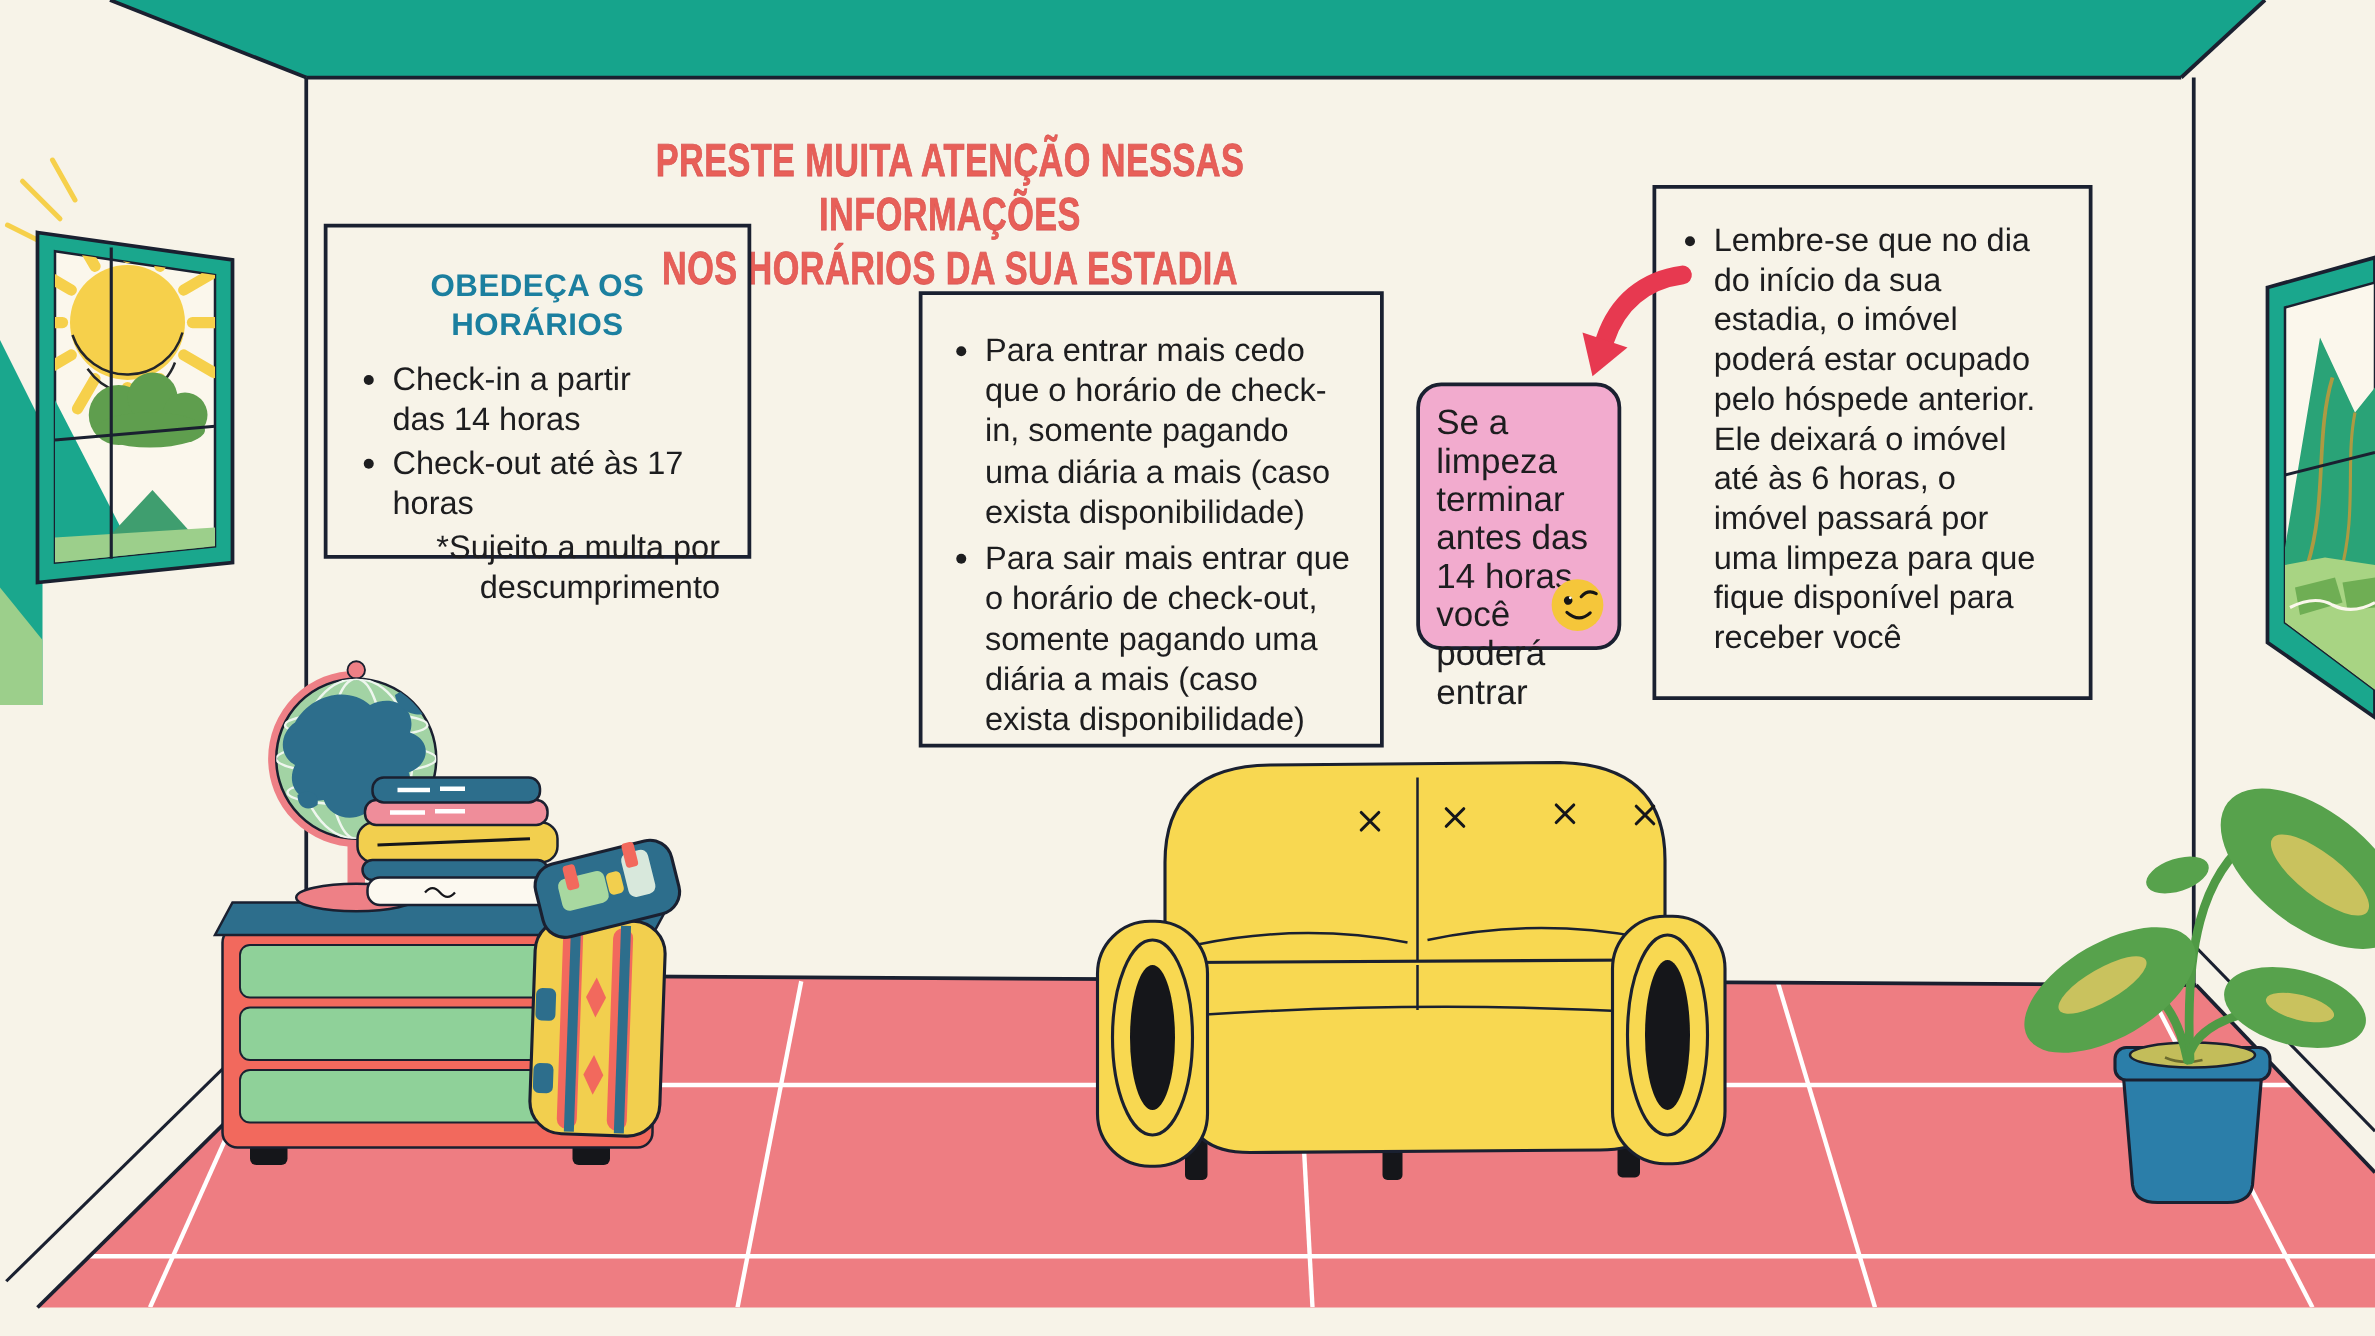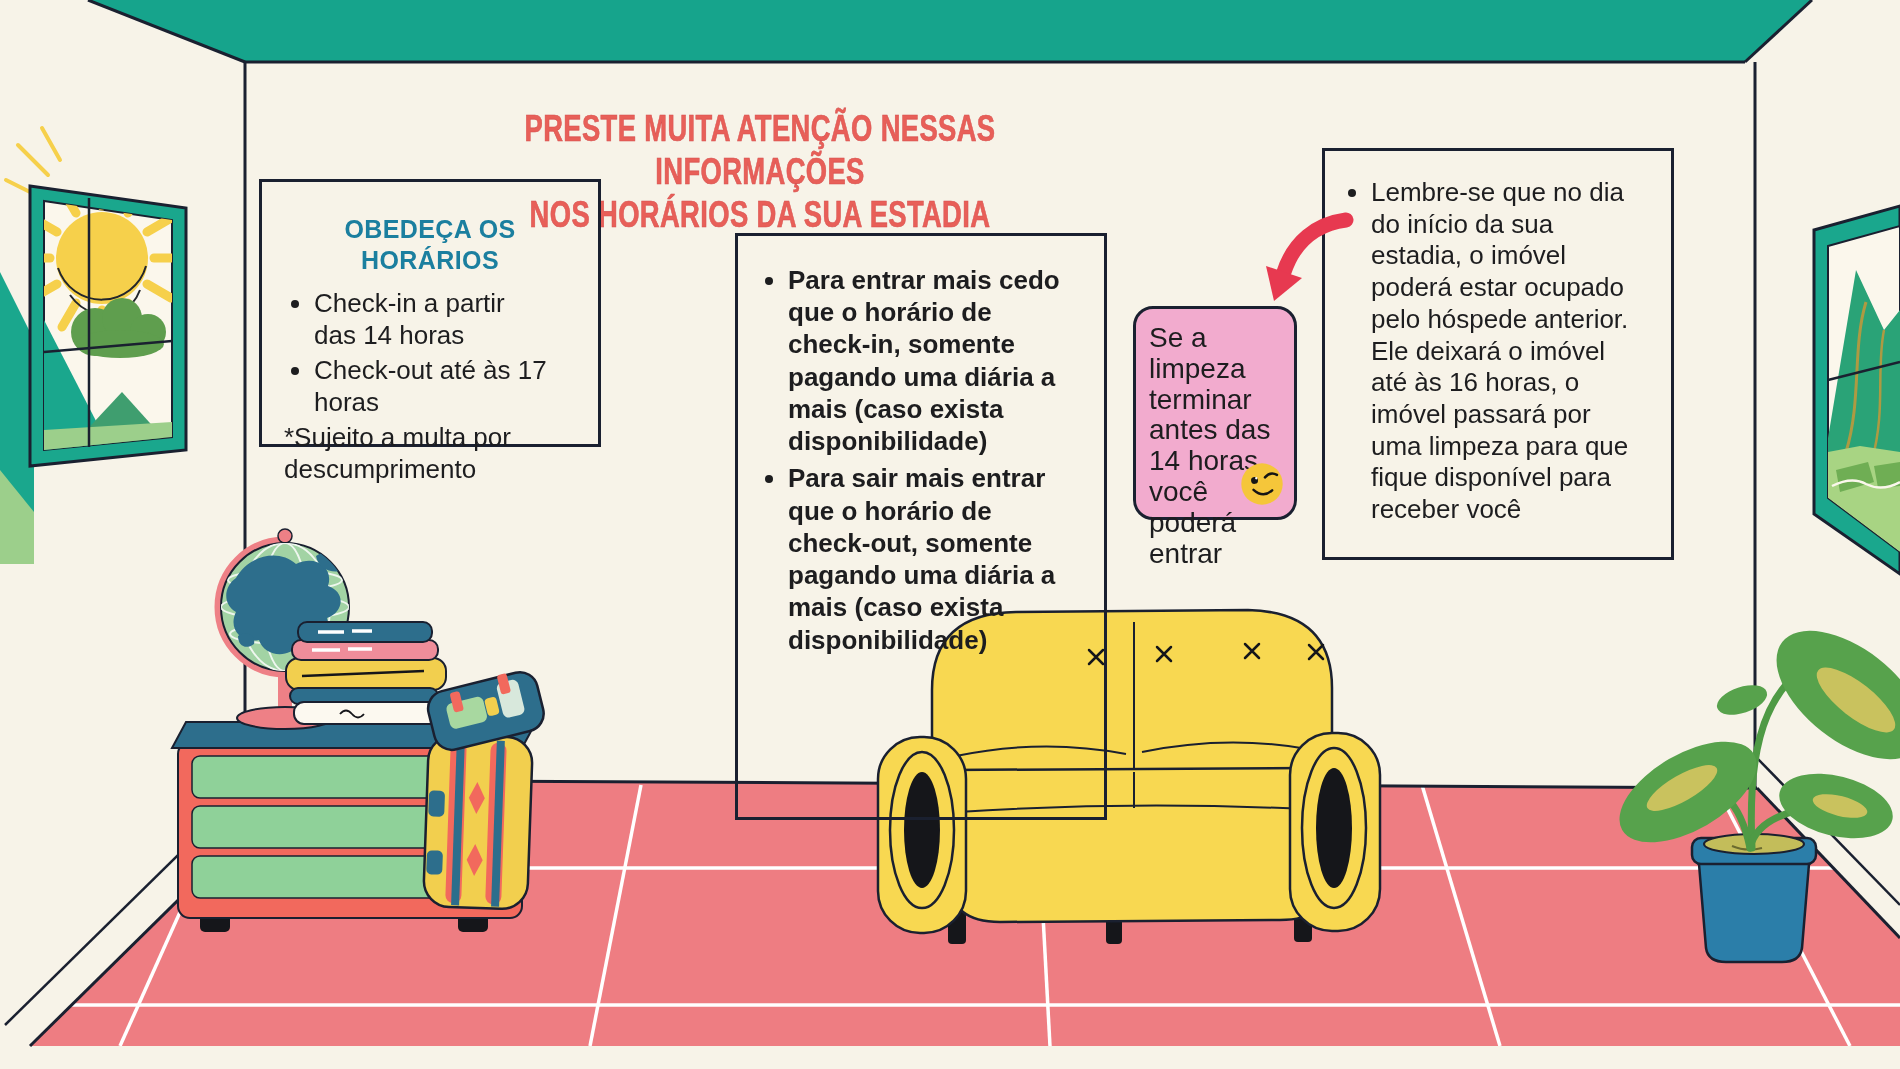--- a/index.html
+++ b/index.html
@@ -51,22 +51,22 @@
     border:3px solid var(--c-outline,#1a2030);
   }
   .bhead{
     margin:0 0 10px;text-align:center;font-size:25px;font-weight:bold;
     letter-spacing:.4px;color:var(--c-heading_teal,#1b7f9f);
   }
   ul.blist{list-style:disc outside;margin:0;padding:0 0 0 30px;}
   .blist li{margin:0 0 5px;}
   .schedule{left:259px;top:179px;width:342px;height:268px;padding:32px 22px 0;font-size:26px;line-height:1.25;}
   .schedule .blist li{max-width:238px;margin-bottom:2px;}
-  .schedule .footnote{margin:0 0 0;}
-  .fees{left:735px;top:233px;width:372px;height:587px;padding:28px 24px 0 20px;font-size:26px;line-height:1.24;font-weight:bold;}
+  .schedule .footnote{margin:0 0 0;text-align:right;}
+  .fees{left:735px;top:233px;width:372px;height:365px;padding:28px 24px 0 20px;font-size:26px;line-height:1.24;}
   .reminder{left:1322px;top:148px;width:352px;height:412px;padding:26px 26px 0 16px;font-size:26px;line-height:1.22;}
 
   .note{
     position:absolute;left:1133px;top:306px;width:164px;height:214px;z-index:20;
     background:var(--c-note_pink,#f2abce);
     border:3px solid var(--c-outline,#1a2030);border-radius:20px;
     font-size:28px;line-height:1.1;padding:14px 8px 12px 13px;
   }
   .note .emoji{position:absolute;right:9px;bottom:10px;width:46px;height:46px;display:block;}
   .arrowWrap{position:absolute;left:1228px;top:198px;width:150px;height:140px;z-index:30;}
@@ -321,21 +321,21 @@
           <path d="M35,22 q8,-7 16,-1"></path>
           <path d="M18,36 q11,13 24,4"></path>
         </g>
         <circle cx="22.5" cy="22.5" r="1.5" fill="#ffffff"></circle>
       </svg>
     </span>
   </aside>
 
   <section class="box reminder">
     <ul class="blist">
-      <li>Lembre-se que no dia do início da sua estadia, o imóvel poderá estar ocupado pelo hóspede anterior. Ele deixará o imóvel até às 16 horas, o imóvel passará por uma limpeza para que fique disponível para receber você</li>
+      <li>Lembre-se que no dia do início da sua estadia, o imóvel poderá estar ocupado pelo hóspede anterior. Ele deixará o imóvel até às 6 horas, o imóvel passará por uma limpeza para que fique disponível para receber você</li>
     </ul>
   </section>
 
   <div class="arrowWrap">
     <svg viewBox="0 0 150 140" width="150" height="140">
       <path d="M118,22 C88,26 66,44 56,74" fill="none" stroke="var(--c-arrow_red,#e73950)" stroke-width="15" stroke-linecap="round"></path>
       <polygon class="cl-arrow" points="46,103 74,80 38,68"></polygon>
     </svg>
   </div>
 

